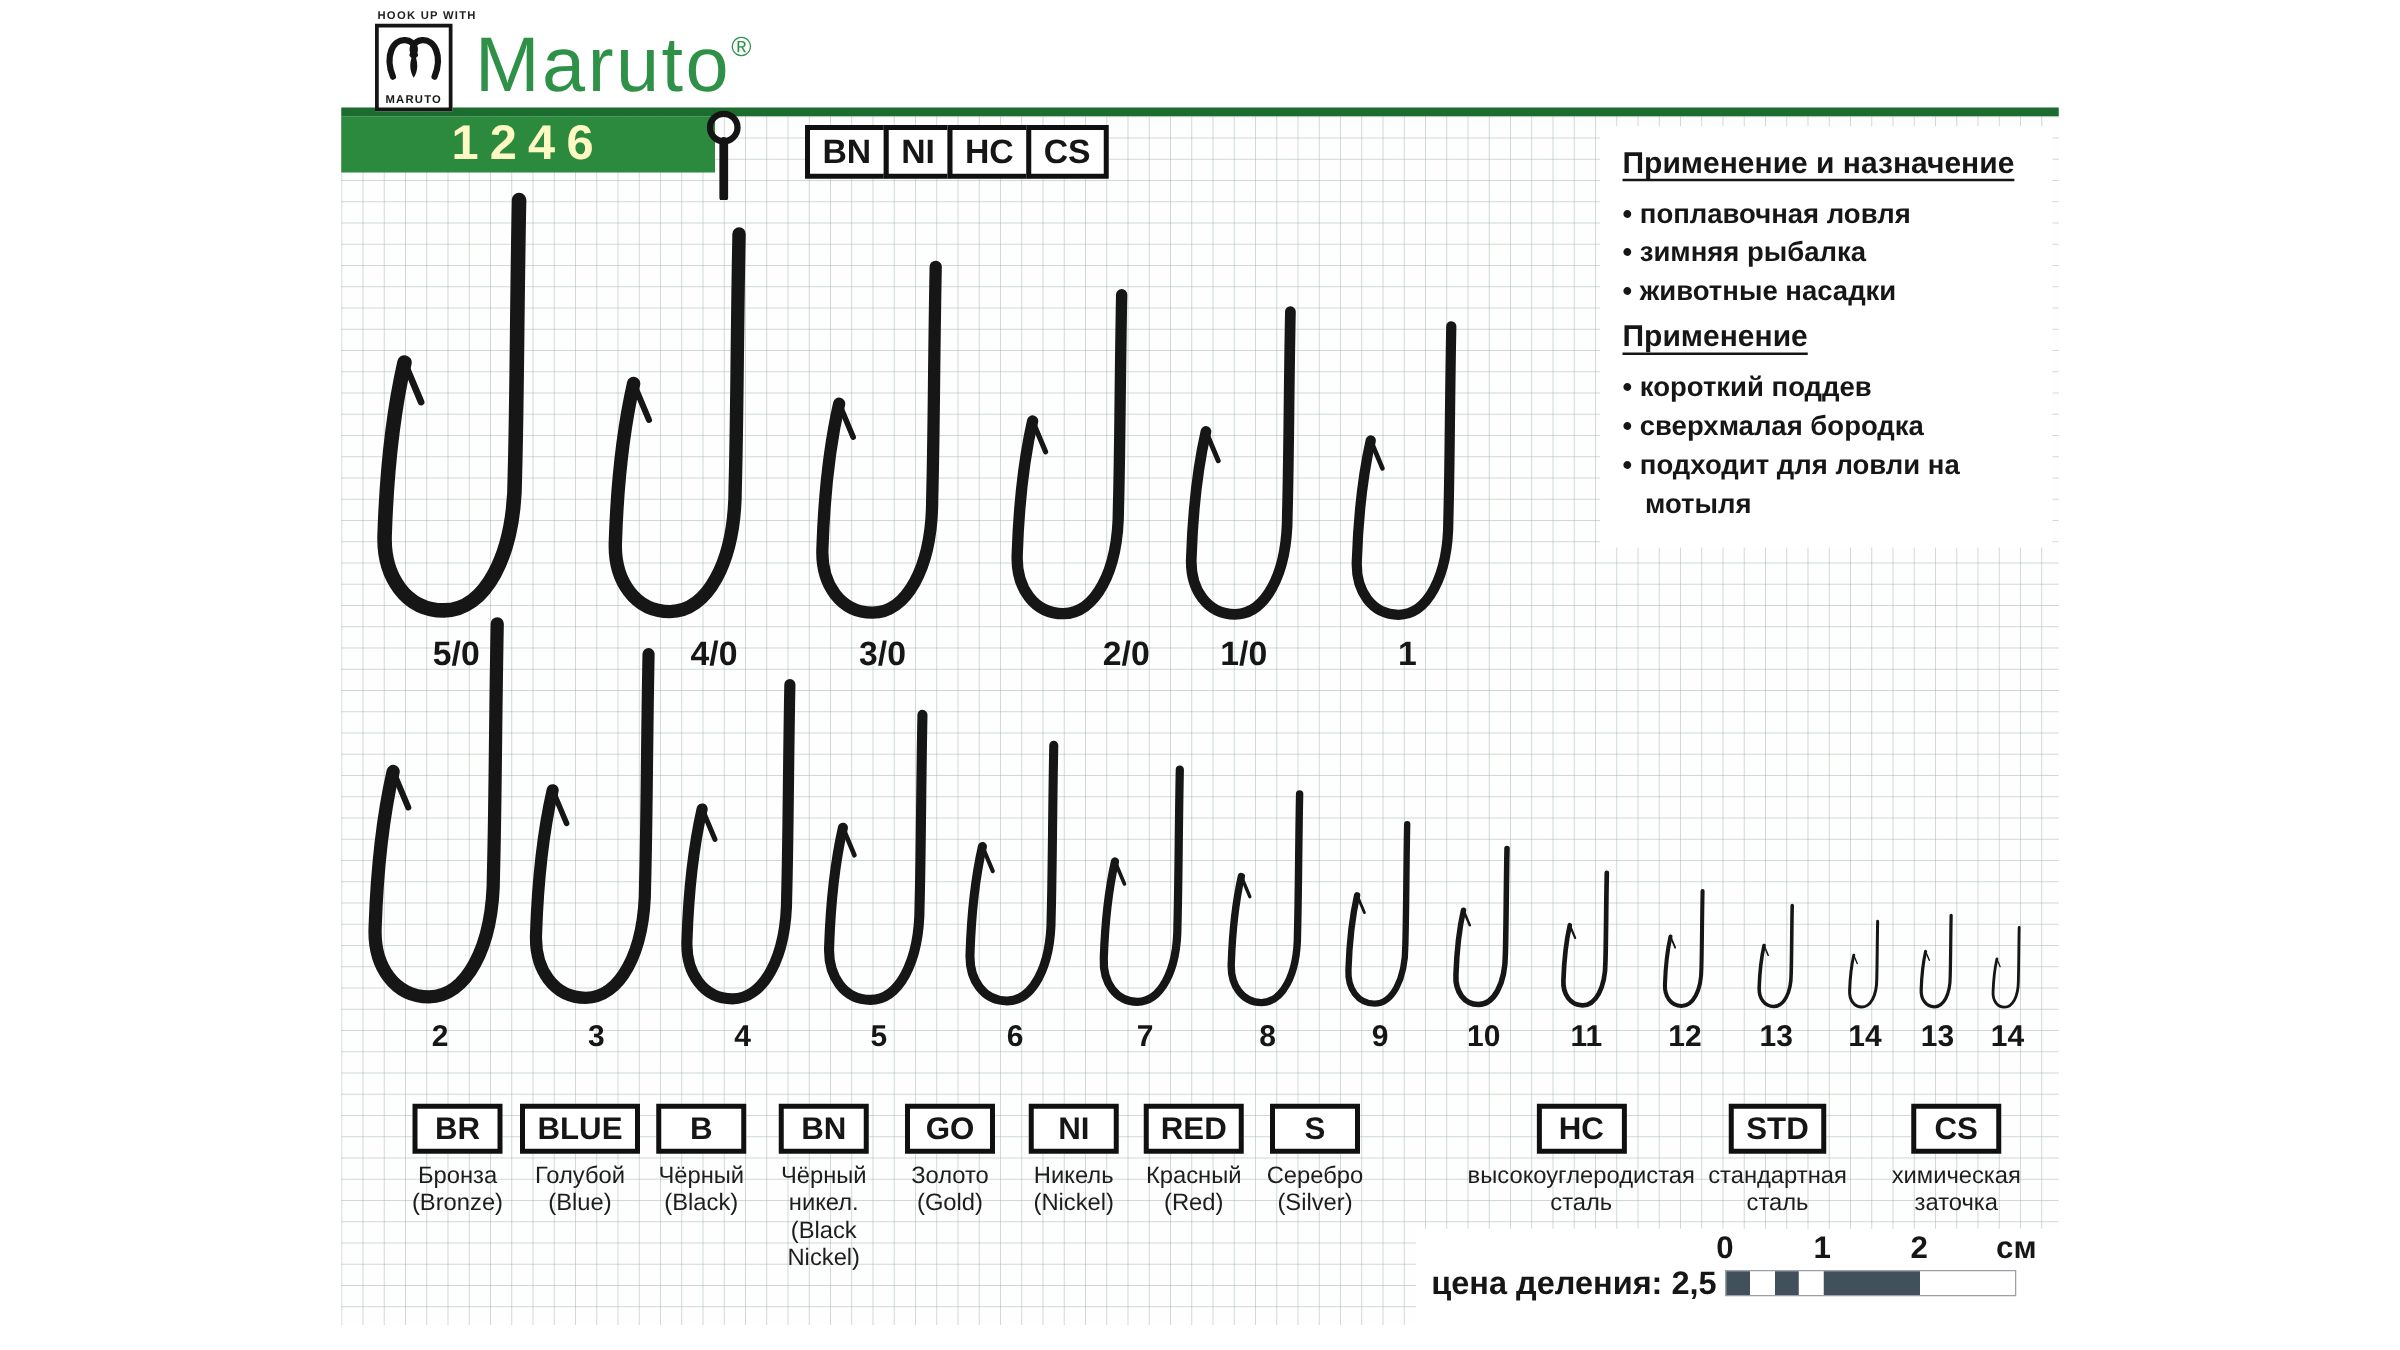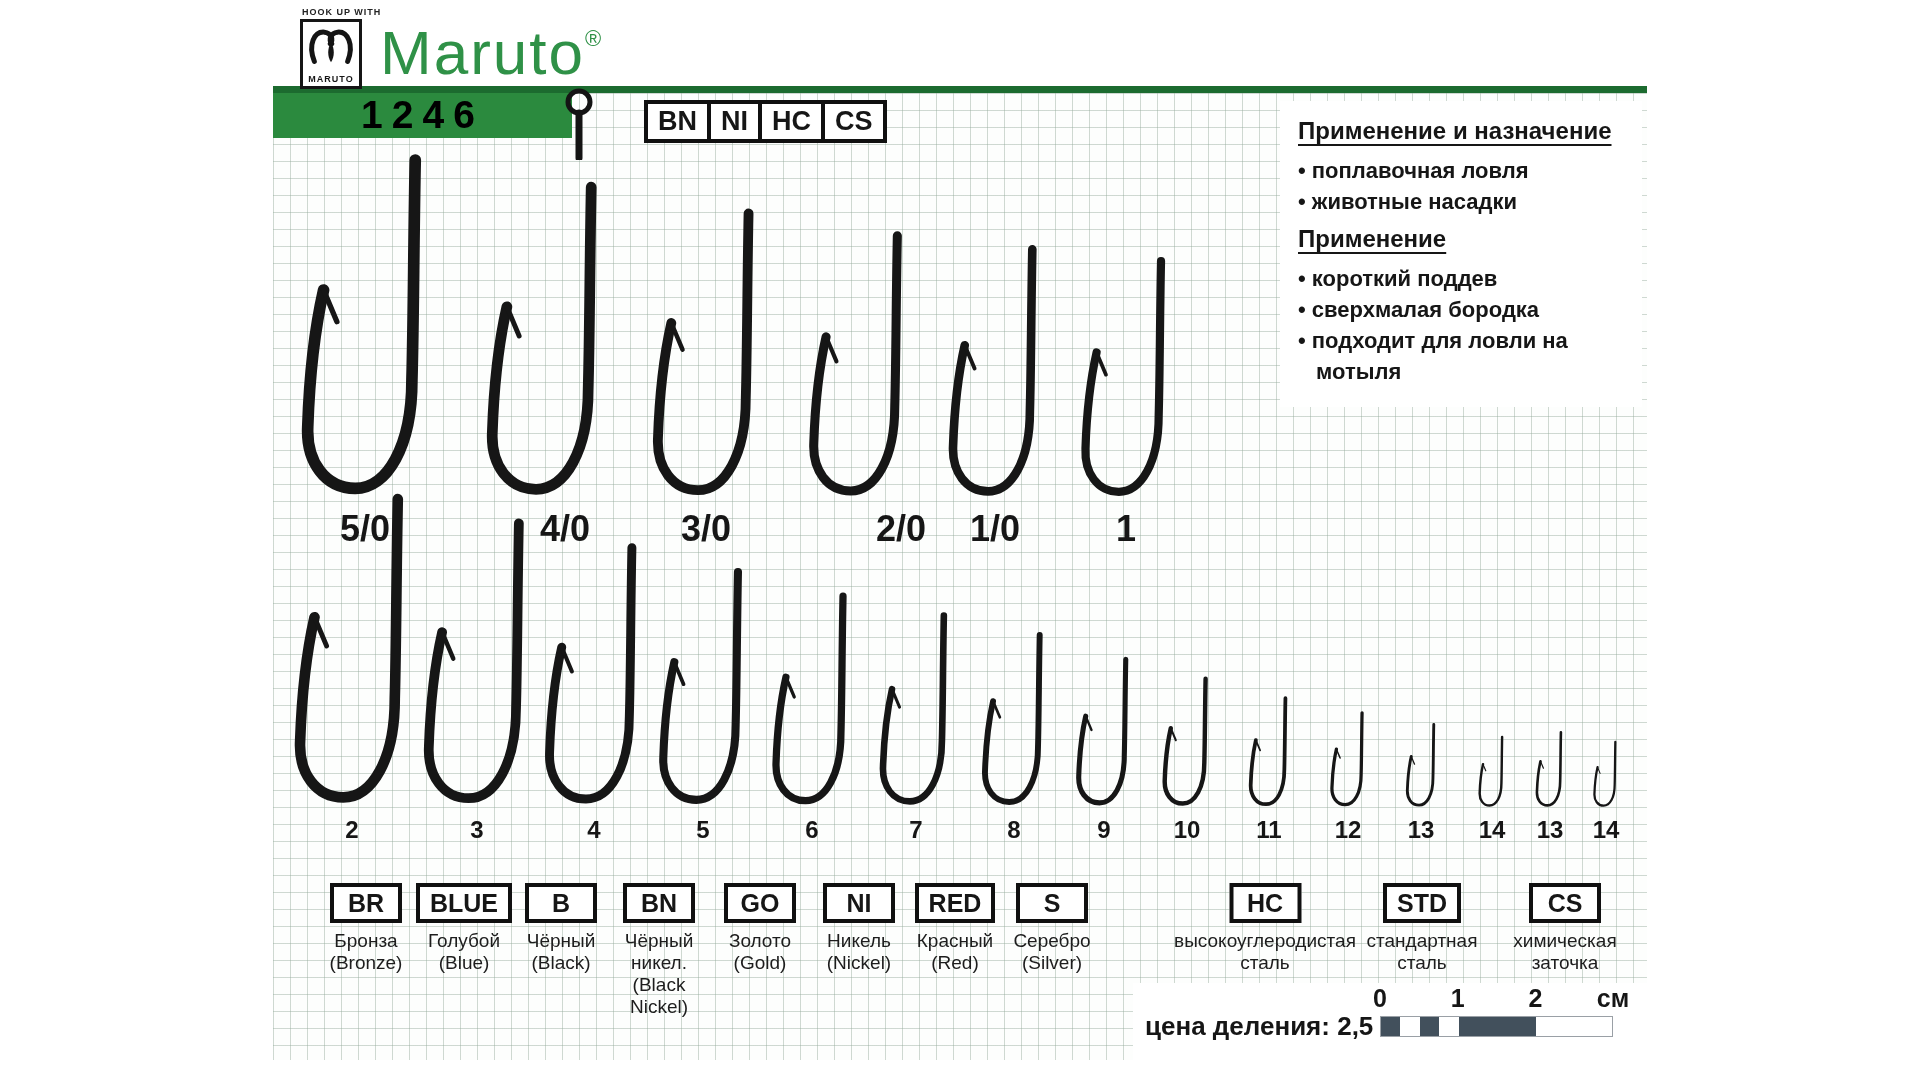--- a/index.html
+++ b/index.html
@@ -14,21 +14,21 @@
     background-image:
       linear-gradient(to right, rgba(150,172,156,0.45) 1px, transparent 1px),
       linear-gradient(to bottom, rgba(150,172,156,0.45) 1px, transparent 1px);
     background-size:17px 17px;
   }
   .green-line{position:absolute;left:273px;top:86px;width:1374px;height:7px;background:#1c6b2f;}
   .banner{
     position:absolute;left:273px;top:93px;width:299px;height:45px;background:#2b8a3e;
     display:flex;align-items:center;justify-content:center;
   }
-  .banner span{color:#000000;font-size:39px;font-weight:bold;letter-spacing:9px;transform:translateY(-1px);}
+  .banner span{color:#fef9c3;font-size:39px;font-weight:bold;letter-spacing:9px;transform:translateY(-1px);}
   
   .hookup{position:absolute;left:302px;top:7px;font-size:9px;font-weight:bold;letter-spacing:1px;color:#222;}
   .logobox{
     position:absolute;left:300px;top:19px;width:62px;height:70px;border:3px solid #151515;background:#fff;
     display:flex;flex-direction:column;align-items:center;justify-content:flex-end;box-sizing:border-box;
   }
   .logobox .emb{position:absolute;top:3px;left:3px;}
   .logobox .lbl{font-size:9px;font-weight:bold;letter-spacing:1px;margin-bottom:2px;}
   .logotype{position:absolute;left:380px;top:17px;font-size:62px;color:#2f9147;letter-spacing:2px;}
   .logotype sup{font-size:22px;vertical-align:28px;}
@@ -50,21 +50,21 @@
   }
   .info .sec{margin-bottom:8px;}
   .info .sec:last-child{margin-bottom:0;}
   .info .b{
     font-size:22px;font-weight:bold;line-height:31px;
     padding-left:18px;text-indent:-18px;
   }
   
   .hook{position:absolute;}
   .hook-label{position:absolute;width:90px;text-align:center;font-weight:bold;}
-  .r1 .hook-label{font-size:36px;}
+  .r1 .hook-label{font-size:27px;}
   .r2 .hook-label{font-size:24px;}
   
   .leg-item{position:absolute;transform:translateX(-50%);text-align:center;}
   .leg-code{
     display:inline-block;border:4px solid #101010;background:#fff;min-width:44px;
     padding:1px 10px;font-size:25px;font-weight:bold;line-height:30px;
   }
   .leg-cap{margin-top:7px;font-size:19px;line-height:22px;color:#1d1d1d;}
   
   .ruler-panel{position:absolute;left:1133px;top:983px;width:530px;height:84px;background:#fff;}
@@ -105,20 +105,21 @@
       <div class="badge">BN</div>
       <div class="badge">NI</div>
       <div class="badge">HC</div>
       <div class="badge">CS</div>
     </div>
 
   <div class="info" id="info-panel">
       <div class="sec">
         <h3>Применение и назначение</h3>
         <div class="b">• поплавочная ловля</div>
+        <div class="b">• зимняя рыбалка</div>
         <div class="b">• животные насадки</div>
       </div>
       <div class="sec">
         <h3>Применение</h3>
         <div class="b">• короткий поддев</div>
         <div class="b">• сверхмалая бородка</div>
         <div class="b">• подходит для ловли на мотыля</div>
       </div>
     </div>
 

